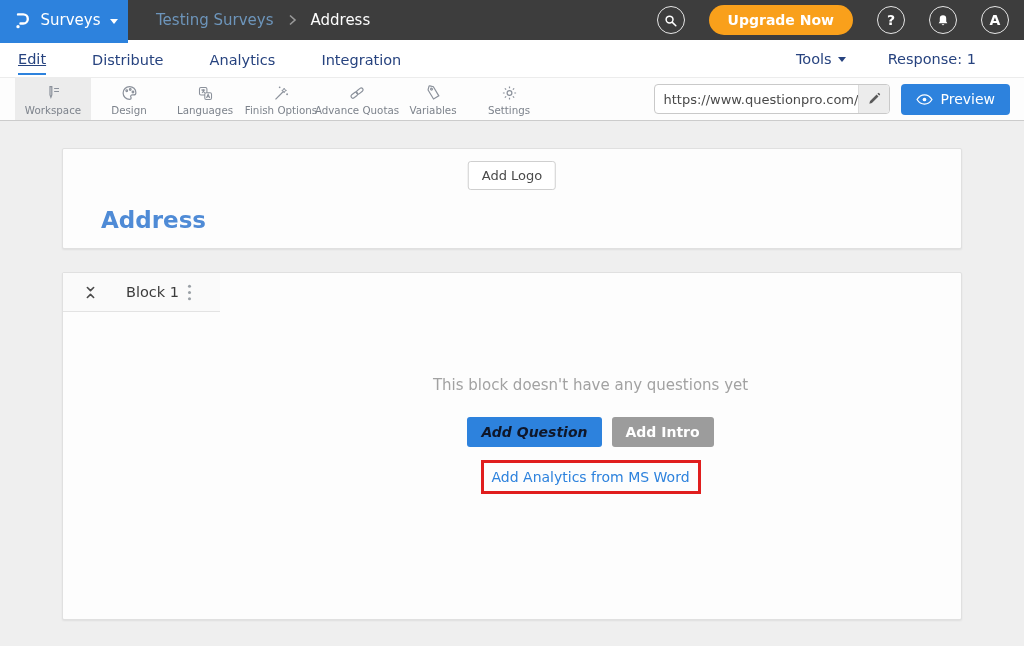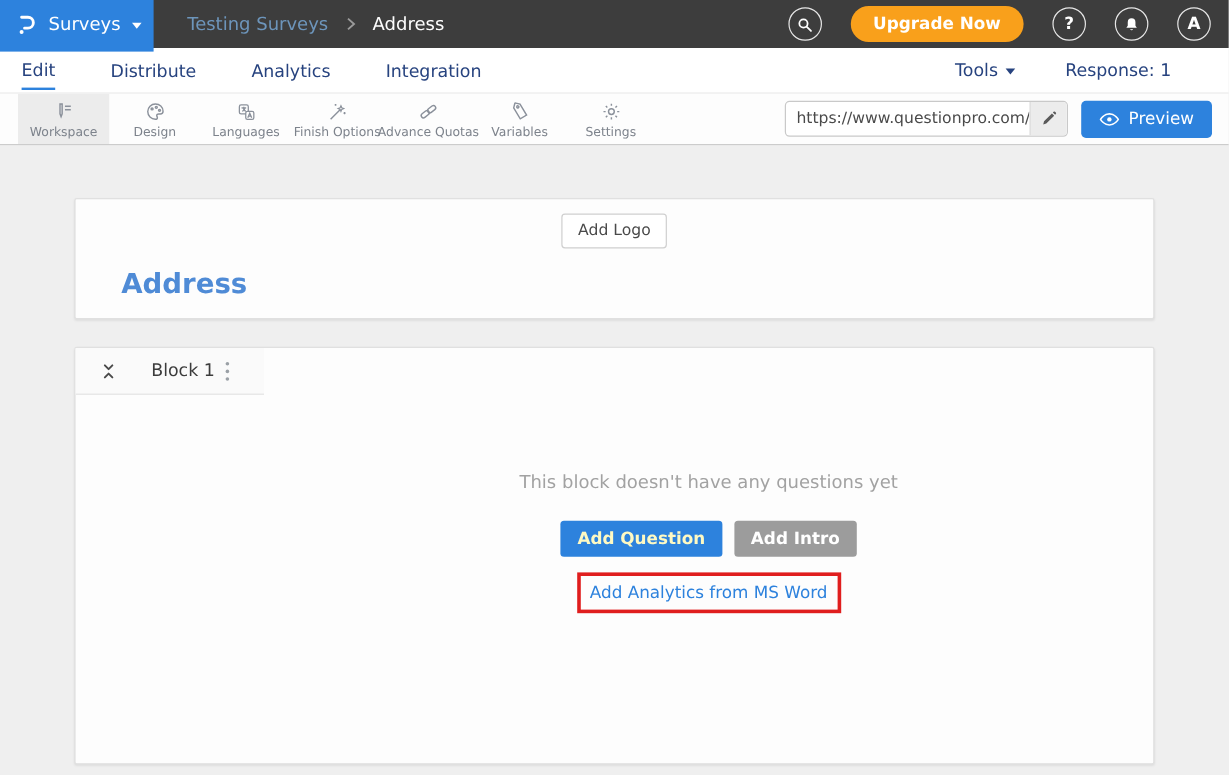--- a/index.html
+++ b/index.html
@@ -36,21 +36,21 @@
 
   
   .nav-row {
     height:38px; background:#fff; display:flex; align-items:center;
     padding:0 18px 0 146px; margin-left:-128px; padding-left:146px;
     border-bottom:1px solid #ececec; position:relative;
   }
   .nav-row { margin-left:0; padding-left:18px; }
   .nav-tabs { display:flex; align-items:center; gap:46px; padding-left:0; }
   .nav-tab { color:#27437f; font-size:14.5px; cursor:pointer; padding:9px 0 6px; }
-  .nav-tab.active { border-bottom:2px solid #2d82dd; }
+  .nav-tab.active { border-bottom:2px solid #2d82dd;text-decoration:underline; }
   .nav-right { margin-left:auto; display:flex; align-items:center; gap:42px; margin-right:30px; }
   .tools { color:#27437f; font-size:14.5px; cursor:pointer; display:flex; align-items:center; gap:6px; }
   .caret-down-blue { width:0; height:0; border-left:4.5px solid transparent; border-right:4.5px solid transparent; border-top:5px solid #27437f; margin-top:2px; }
   .response { color:#27437f; font-size:14.5px; cursor:pointer; }
 
   
   .toolbar {
     height:43px; background:#fdfdfd; border-bottom:1px solid #cccccc;
     display:flex; align-items:stretch; padding-left:15px;
   }
@@ -74,21 +74,21 @@
     width:31px; background:#ececec; border-left:1px solid #dcdcdc; display:flex;
     align-items:center; justify-content:center; cursor:pointer; color:#555;
   }
   .preview-btn {
     background:#2d82dd; color:#fff; border:none; border-radius:4px; height:31px;
     padding:0 15px; font-size:14px; cursor:pointer; display:flex; align-items:center;
     gap:8px; font-family:inherit;
   }
 
   
-  .content { padding-top:44px; }
+  .content { padding-top:27px; }
   .card {
     width:900px; margin:0 auto; background:#fdfdfd; border:1px solid #e0e0e0;
     border-radius:2px; box-shadow:0 1px 2px rgba(0,0,0,0.07);
   }
   .survey-card { height:101px; position:relative; margin-bottom:23px; }
   .add-logo-btn {
     position:absolute; top:12px; left:50%; transform:translateX(-50%);
     background:#fff; border:1px solid #cfcfcf; border-radius:3px; padding:6px 13px;
     font-size:13px; color:#4a4a4a; cursor:pointer; font-family:inherit;
   }
@@ -99,22 +99,22 @@
     height:39px; background:#fafafa; border-bottom:1px solid #e3e3e3;
     display:flex; align-items:center; padding:0 20px; flex:0 0 auto;
   }
   .collapse-btn { color:#4a4a4a; cursor:pointer; display:flex; }
   .block-title { margin-left:28px; font-size:14.5px; color:#3c3c3c; cursor:pointer; }
   .kebab-btn { margin-left:auto; cursor:pointer; color:#9aa0a6; display:flex; padding:0 8px; }
   .block-body { flex:1; display:flex; flex-direction:column; align-items:center; }
   .empty-msg { margin-top:103px; color:#a2a2a2; font-size:15px; }
   .btn-row { margin-top:23px; display:flex; gap:10px; }
   .btn-primary {
-    background:#2d82dd; color:#fef9c3; border:none; border-radius:3px; padding:7px 14px;
-    font-size:14px; font-weight:bold; cursor:pointer; font-family:inherit;
+    background:#2d82dd; color:#0f172a; border:none; border-radius:3px; padding:7px 14px;
+    font-size:14px; font-weight:bold; cursor:pointer; font-family:inherit;font-style:italic;
   }
   .btn-gray {
     background:#9c9c9c; color:#fff; border:none; border-radius:3px; padding:7px 14px;
     font-size:14px; font-weight:bold; cursor:pointer; font-family:inherit;
   }
   .red-highlight {
     margin-top:13px; border:3px solid #e01e1e; width:220px; height:34px;
     display:flex; align-items:center; justify-content:center;
   }
   .msword-link { color:#2d82dd; font-size:14px; cursor:pointer; }

